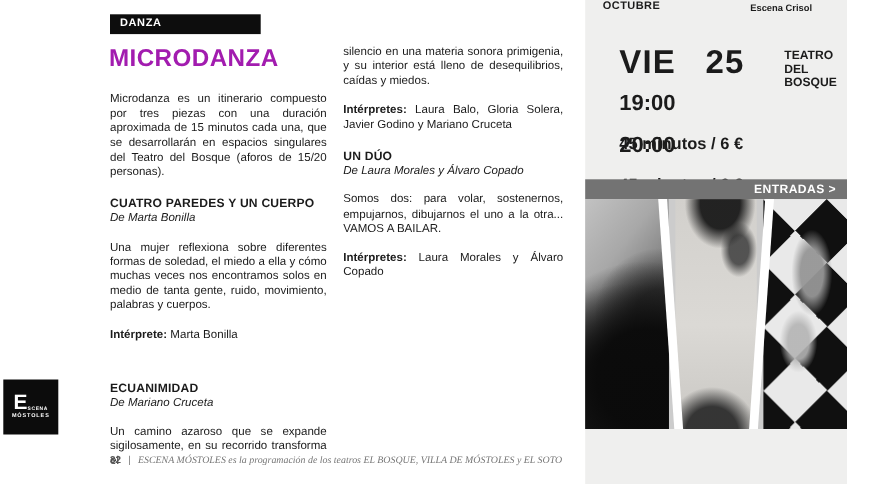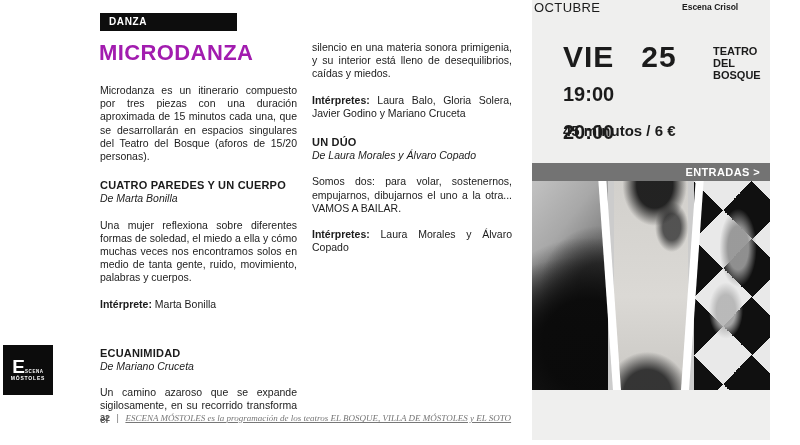--- a/index.html
+++ b/index.html
@@ -49,29 +49,29 @@
   .logo-scena { font-size: 4.5px; font-weight: bold; letter-spacing: 0.6px; margin-bottom: 1px; }
   .logo-mostoles { font-size: 5px; font-weight: bold; letter-spacing: 0.8px; margin-top: 1px; }
 
   
   .footer {
     position: absolute; left: 100px; top: 413px;
     font-size: 9px; color: #6a6a6a; white-space: nowrap;
   }
   .footer .pageno { font-weight: bold; color: #555; font-family: "Liberation Sans", sans-serif; }
   .footer .sep { margin: 0 4px; color: #777; }
-  .footer .ftext { font-family: "Liberation Serif", serif; font-style: italic; color: #777; text-decoration: underline; }
+  .footer .ftext { font-family: "Liberation Serif", serif; font-style: italic; color: #777; }
 
   
   .event-panel {
     position: absolute; left: 532px; top: 0;
     width: 238px; height: 440px;
     background: #efefee;
   }
-  .ev-month { position: absolute; left: 2px; top: 0; font-size: 13px; font-weight: normal; letter-spacing: 0.4px; }
+  .ev-month { position: absolute; left: 16px; top: 0; font-size: 10px; font-weight: bold; letter-spacing: 0.4px; }
   .ev-program { position: absolute; left: 150px; top: 2px; font-size: 8.5px; font-weight: bold; }
   .ev-day { position: absolute; left: 31px; top: 40px; font-size: 30px; font-weight: bold; letter-spacing: 1px; }
   .ev-day .num { margin-left: 27px; }
   .ev-venue { position: absolute; left: 181px; top: 45px; font-size: 11px; font-weight: bold; line-height: 12px; }
   .ev-session-1 { position: absolute; left: 31px; top: 84px; }
   .ev-session-2 { position: absolute; left: 31px; top: 122px; }
   .ev-time { font-size: 20px; font-weight: bold; line-height: 21px; }
   .ev-details { font-size: 15px; font-weight: bold; margin-top: 17px; }
 
   .tickets-bar {

